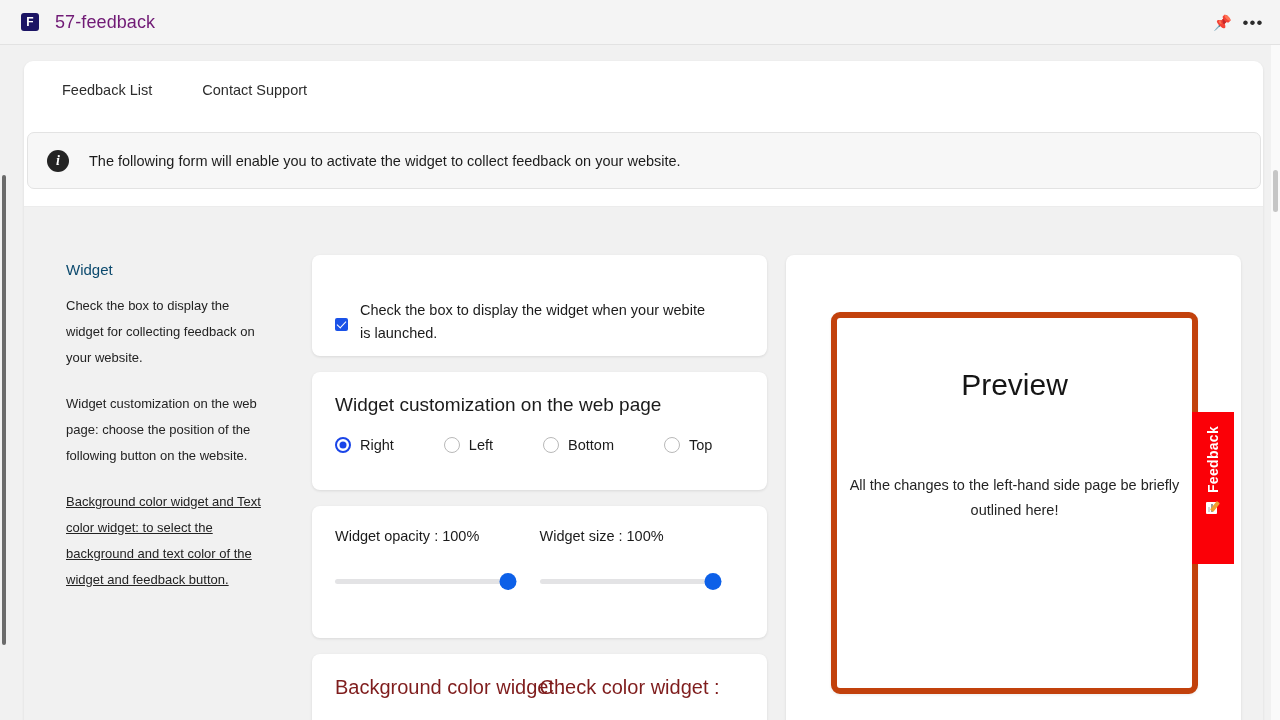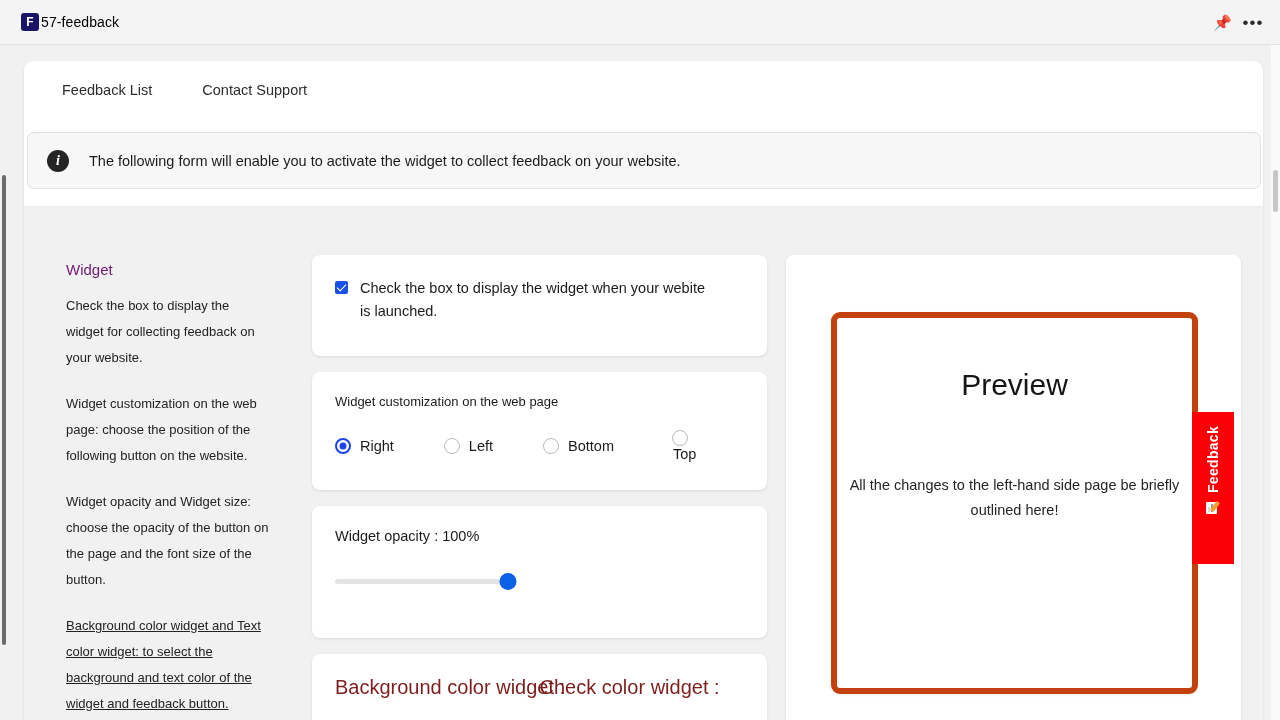--- a/index.html
+++ b/index.html
@@ -32,23 +32,23 @@
     color: #ffffff;
     font-size: 12px;
     font-weight: bold;
     line-height: 18px;
     text-align: center;
     font-family: "Liberation Sans", sans-serif;
     flex: 0 0 auto;
     margin-left: 9px;
   }
   .app-title {
-    margin-left: 2px;
-    font-size: 14px;
-    color: #000000;
+    margin-left: 16px;
+    font-size: 18px;
+    color: #701a75;
     letter-spacing: 0.1px;
   }
   .titlebar-spacer { flex: 1 1 auto; }
   .tb-btn {
     width: 30px; height: 30px;
     display: flex;
     align-items: center;
     justify-content: center;
     color: #2b2b2b;
     cursor: default;
@@ -170,21 +170,21 @@
 
   
   .desc-col {
     position: absolute;
     left: 42px;
     top: 54px;
     width: 204px;
   }
   .desc-title {
     font-size: 15px;
-    color: #701a75;
+    color: #0c4a6e;
     margin-bottom: 15px;
   }
   .desc-para {
     font-size: 13px;
     line-height: 26px;
     color: #232323;
     margin-bottom: 20px;
   }
   .desc-para:last-child { margin-bottom: 0; text-decoration: underline; }
 
@@ -201,21 +201,21 @@
     box-shadow: 0 1px 3px rgba(0,0,0,0.10);
     margin-bottom: 16px;
     padding: 22px 23px;
   }
   .card-check  { height: 101px; }
   .card-pos    { height: 118px; }
   .card-slider { height: 132px; }
   .card-color  { height: 126px; }
 
   
-  .check-row { display: flex; align-items: flex-start; }
+  .check-row { display: flex; align-items: center; margin-top: 22px; }
   .cbox {
     width: 13px; height: 13px;
     border-radius: 2px;
     background: #1a52e8;
     position: relative;
     flex: 0 0 auto;
     margin-top: 4px;
     cursor: pointer;
   }
   .cbox::after {
@@ -231,32 +231,32 @@
     margin-left: 12px;
     font-size: 14.5px;
     line-height: 23px;
     color: #1b1b1b;
     max-width: 345px;
     cursor: pointer;
   }
 
   
   .card-title {
-    font-size: 13px;
+    font-size: 19px;
     color: #1b1b1b;
     margin-bottom: 21px;
   }
   .radio-row { display: flex; align-items: center; }
   .radio-opt {
     display: flex;
     align-items: center;
     cursor: pointer;
     margin-right: 50px;
   }
-  .radio-opt:last-child { margin-right: 0; flex-direction: column; }
+  .radio-opt:last-child { margin-right: 0; }
   .rdot {
     width: 16px; height: 16px;
     border-radius: 50%;
     border: 1.6px solid #b9b9b9;
     position: relative;
     flex: 0 0 auto;
     background: #ffffff;
   }
   .rdot.on { border: 2px solid #1a45e8; }
   .rdot.on::after {
@@ -443,21 +443,20 @@
       <div class="info-icon">i</div>
       <div class="banner-text">The following form will enable you to activate the widget to collect feedback on your website.</div>
     </div>
 
     <div class="body-area">
 
       <div class="desc-col">
         <div class="desc-title">Widget</div>
         <div class="desc-para">Check the box to display the widget for collecting feedback on your website.</div>
         <div class="desc-para">Widget customization on the web page: choose the position of the following button on the website.</div>
-        <div class="desc-para">Widget opacity and Widget size: choose the opacity of the button on the page and the font size of the button.</div>
         <div class="desc-para">Background color widget and Text color widget: to select the background and text color of the widget and feedback button.</div>
       </div>
 
       <div class="form-col">
 
         <div class="form-card card-check">
           <div class="check-row">
             <div class="cbox"></div>
             <div class="check-label">Check the box to display the widget when your webite is launched.</div>
           </div>
@@ -482,20 +481,27 @@
               <span class="rdot"></span>
               <span class="radio-label">Top</span>
             </div>
           </div>
         </div>
 
         <div class="form-card card-slider">
           <div class="two-col">
             <div>
               <div class="slider-label">Widget opacity : 100%</div>
+              <div class="slider-wrap">
+                <div class="slider-track"></div>
+                <div class="slider-knob" style="left:173px"></div>
+              </div>
+            </div>
+            <div>
+              <div class="slider-label">Widget size : 100%</div>
               <div class="slider-wrap">
                 <div class="slider-track"></div>
                 <div class="slider-knob" style="left:173px"></div>
               </div>
             </div>
           </div>
         </div>
 
         <div class="form-card card-color">
           <div class="two-col">

